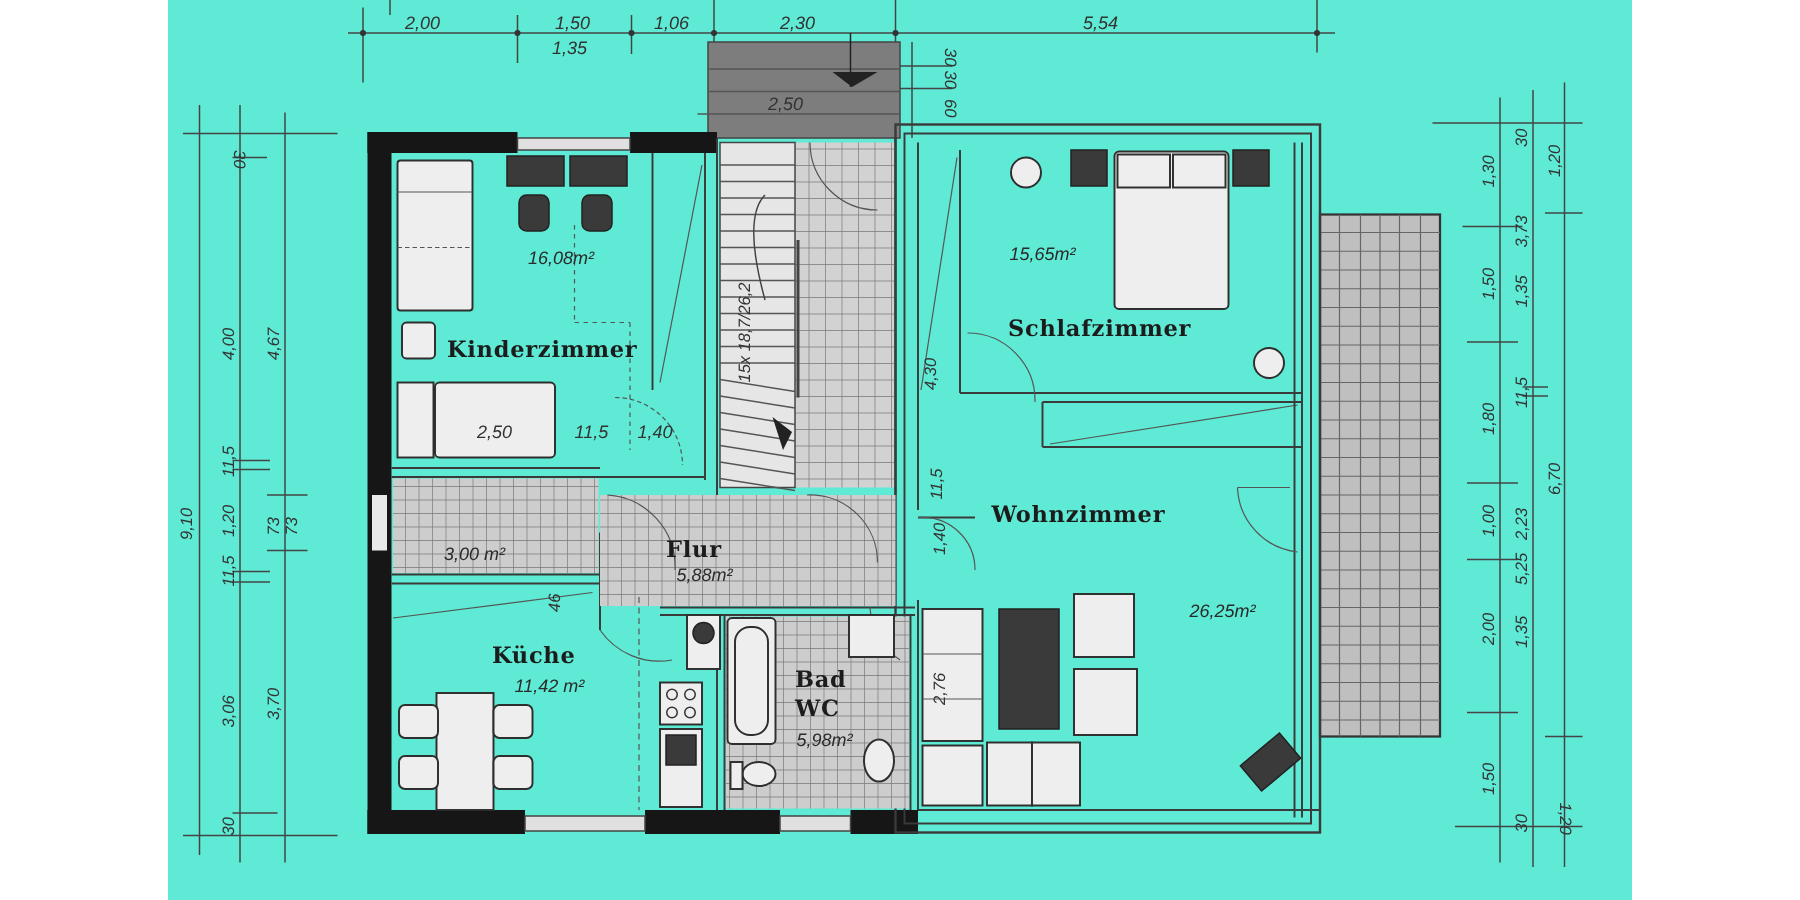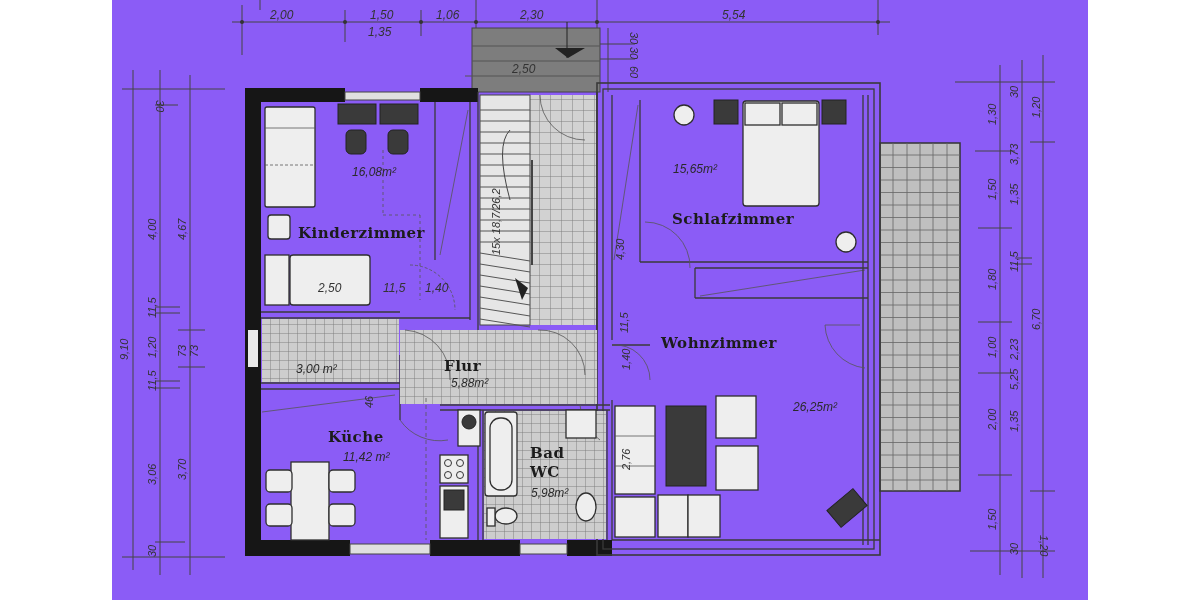--- a/index.html
+++ b/index.html
@@ -1,17 +1,17 @@
 <!DOCTYPE html>
 <html><head>
 <meta charset="utf-8">
 <style>
   html,body{margin:0;padding:0;background:#ffffff;}
   body{width:1200px;height:600px;overflow:hidden;position:relative;font-family:"DejaVu Sans",sans-serif;}
-  #sheet{position:absolute;left:112px;top:0;width:976px;height:600px;background:#8b5cf6;}
+  #sheet{position:absolute;left:112px;top:0;width:976px;height:600px;background:#5eead4;}
   svg{position:absolute;left:0;top:0;}
   .dim{font-family:"Liberation Sans",sans-serif;font-style:italic;font-size:12px;fill:#333;}
   .dimv{font-family:"Liberation Sans",sans-serif;font-style:italic;font-size:11px;fill:#333;}
   .room{font-family:"DejaVu Serif",serif;font-weight:bold;font-size:15px;fill:#1c1c1c;letter-spacing:0.5px;}
   .area{font-family:"Liberation Sans",sans-serif;font-style:italic;font-size:12px;fill:#2a2a2a;}
   .ln{stroke:#444;stroke-width:1;fill:none;}
   .thin{stroke:#555;stroke-width:0.8;fill:none;}
   .wall{fill:#161616;}
   .iw{stroke:#3a3a3a;stroke-width:1.3;fill:none;}
   .furn{stroke:#2e2e2e;stroke-width:1.3;fill:#eeeeee;}

